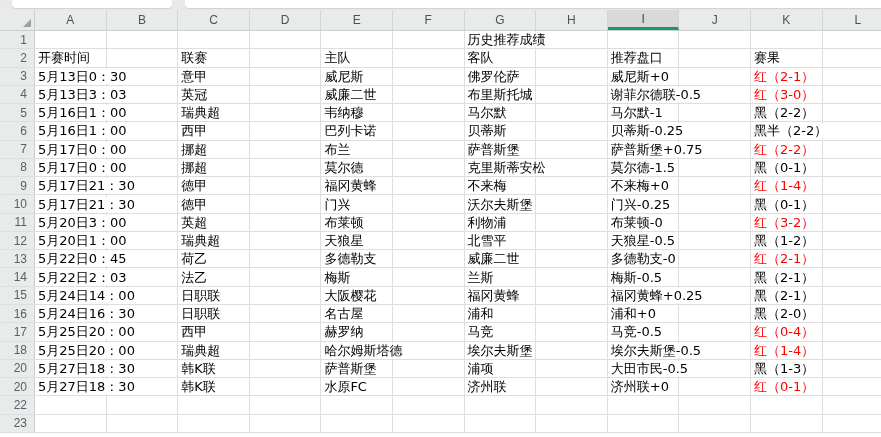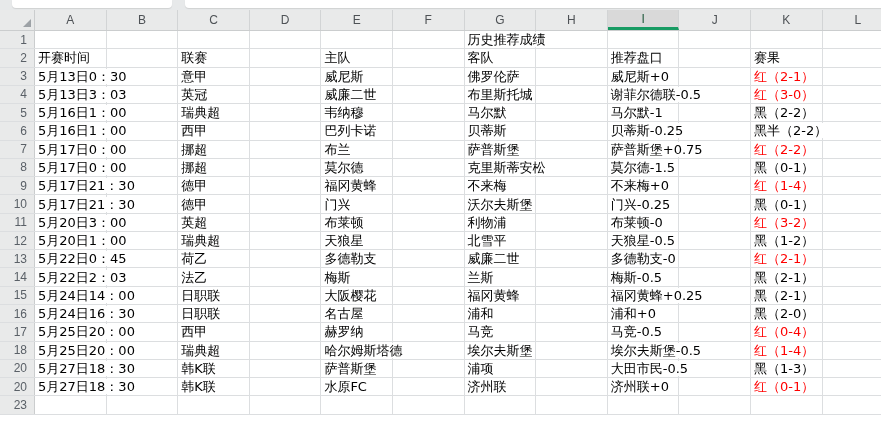--- a/index.html
+++ b/index.html
@@ -597,20 +597,35 @@
         <div class="cell">
           <span class="txt">济州联+0</span>
         </div>
         <div class="cell"></div>
         <div class="cell red">
           <span class="txt">红（0-1）</span>
         </div>
         <div class="cell"></div>
       </div>
       <div class="row">
+        <div class="rowhead">22</div>
+        <div class="cell"></div>
+        <div class="cell"></div>
+        <div class="cell"></div>
+        <div class="cell"></div>
+        <div class="cell"></div>
+        <div class="cell"></div>
+        <div class="cell"></div>
+        <div class="cell"></div>
+        <div class="cell"></div>
+        <div class="cell"></div>
+        <div class="cell"></div>
+        <div class="cell"></div>
+      </div>
+      <div class="row">
         <div class="rowhead">23</div>
         <div class="cell"></div>
         <div class="cell"></div>
         <div class="cell"></div>
         <div class="cell"></div>
         <div class="cell"></div>
         <div class="cell"></div>
         <div class="cell"></div>
         <div class="cell"></div>
         <div class="cell"></div>

